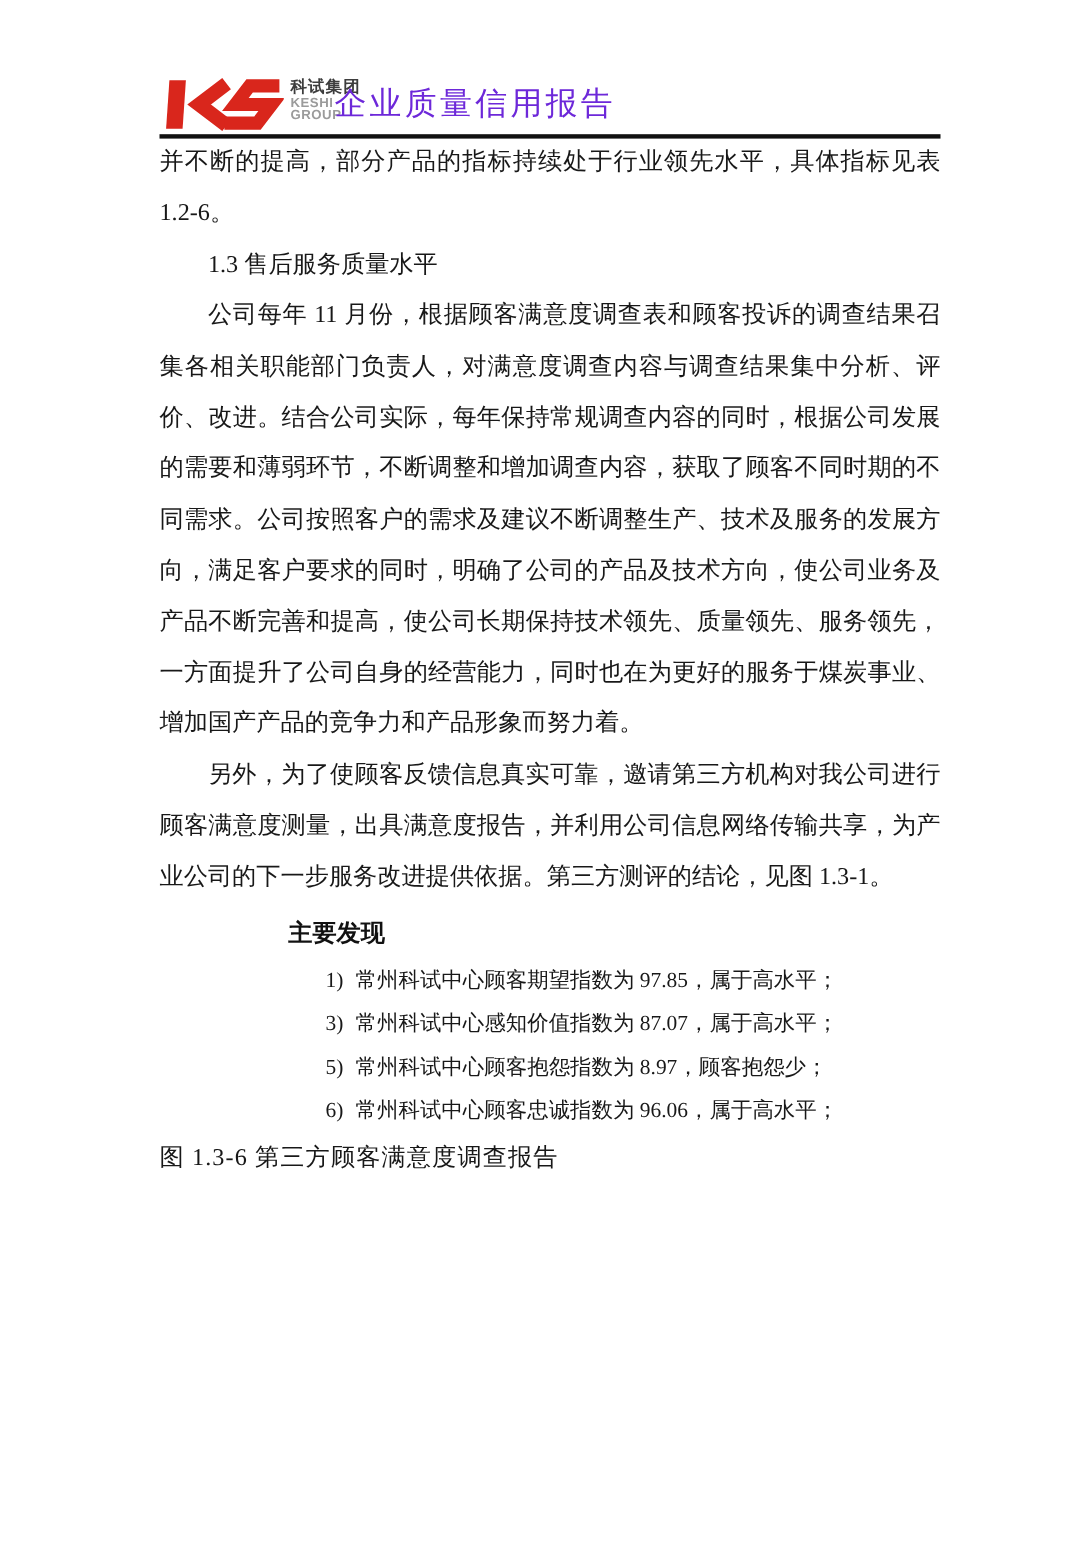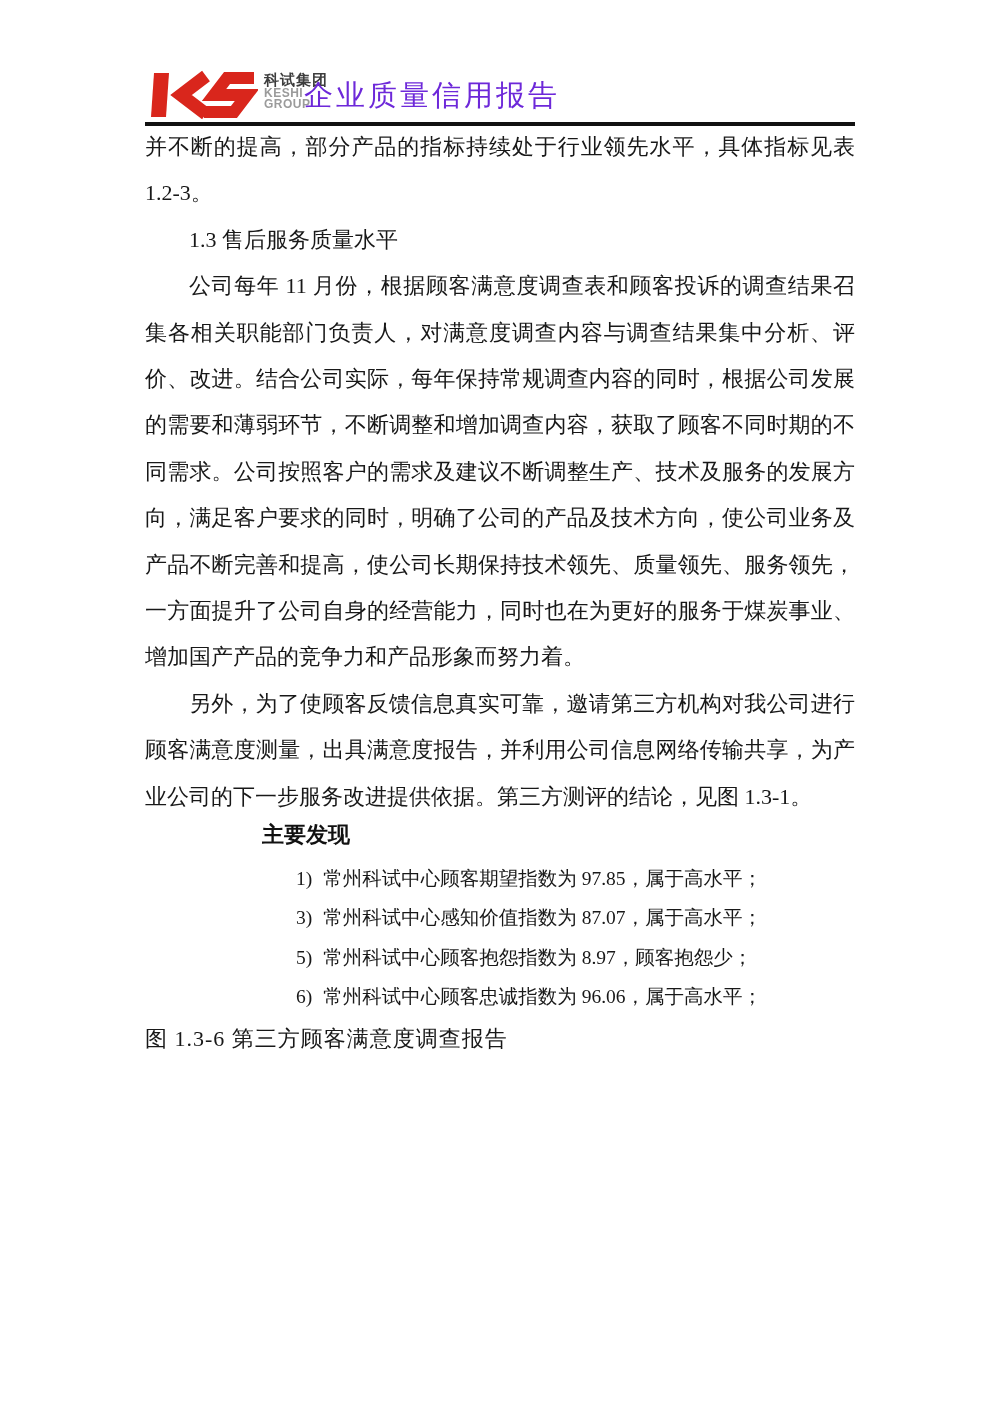--- a/index.html
+++ b/index.html
@@ -40,21 +40,21 @@
   .main p {
     margin: 0;
     font-size: 22px;
     line-height: 46.4px;
     text-align: justify;
     color: #181818;
   }
   .indent { text-indent: 2em; }
 
   
-  .findings { margin-left: 117px; }
+  .findings { margin-top: 13px; margin-left: 117px; }
   .findings-heading {
     margin: 0;
     font-family: "Liberation Sans", "DejaVu Sans", sans-serif;
     font-size: 22px; font-weight: bold; color: #111111;
     line-height: 30px;
   }
   .findings-list { margin-top: 9px; margin-left: 34px; }
   .finding-item { line-height: 39.3px; font-size: 19.5px; color: #181818; }
   .finding-num { display: inline-block; margin-right: 11px; }
 
@@ -95,21 +95,21 @@
         <span class="logo-cn">科试集团</span>
         <span class="logo-en">KESHI</span>
         <span class="logo-en">GROUP</span>
       </div>
     </div>
     <h1 class="doc-title">企业质量信用报告</h1>
   </div>
   <div class="header-rule"></div>
 
   <div class="main">
-    <p>并不断的提高，部分产品的指标持续处于行业领先水平，具体指标见表 1.2-3。</p>
+    <p>并不断的提高，部分产品的指标持续处于行业领先水平，具体指标见表 1.2-6。</p>
     <p class="indent">1.3 售后服务质量水平</p>
     <p class="indent">公司每年 11 月份，根据顾客满意度调查表和顾客投诉的调查结果召集各相关职能部门负责人，对满意度调查内容与调查结果集中分析、评价、改进。结合公司实际，每年保持常规调查内容的同时，根据公司发展的需要和薄弱环节，不断调整和增加调查内容，获取了顾客不同时期的不同需求。公司按照客户的需求及建议不断调整生产、技术及服务的发展方向，满足客户要求的同时，明确了公司的产品及技术方向，使公司业务及产品不断完善和提高，使公司长期保持技术领先、质量领先、服务领先，一方面提升了公司自身的经营能力，同时也在为更好的服务于煤炭事业、增加国产产品的竞争力和产品形象而努力着。</p>
     <p class="indent">另外，为了使顾客反馈信息真实可靠，邀请第三方机构对我公司进行顾客满意度测量，出具满意度报告，并利用公司信息网络传输共享，为产业公司的下一步服务改进提供依据。第三方测评的结论，见图 1.3-1。</p>
 
     <section class="findings">
       <h2 class="findings-heading">主要发现</h2>
       <div class="findings-list">
         <div class="finding-item">
           <span class="finding-num">1)</span><span>常州科试中心顾客期望指数为 97.85，属于高水平；</span>
         </div>

